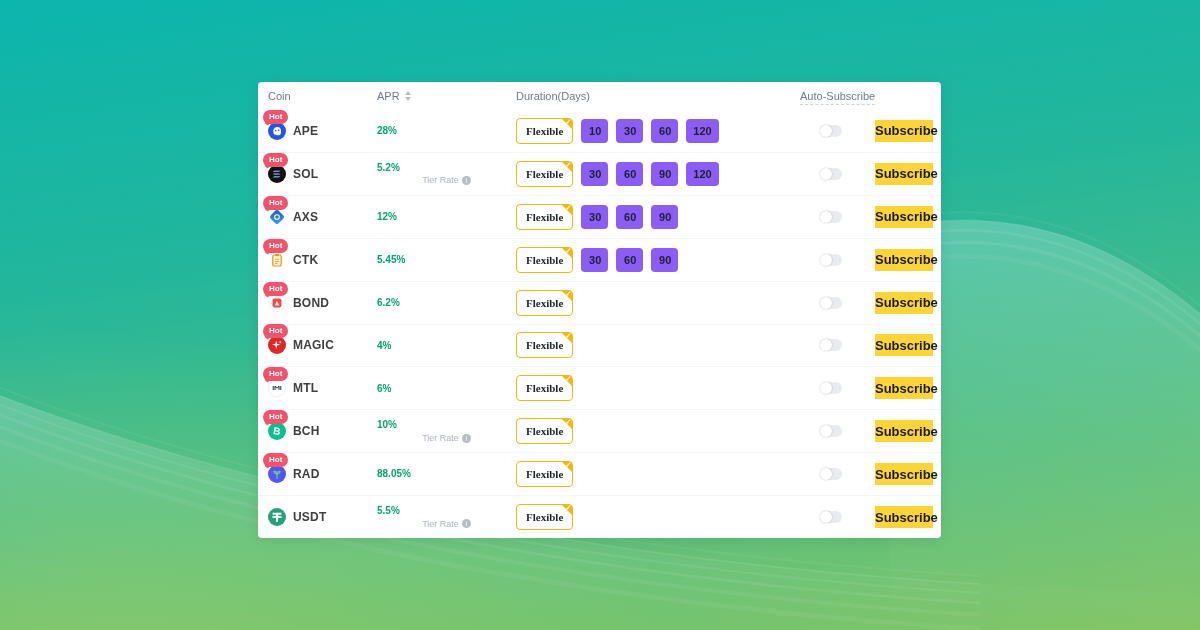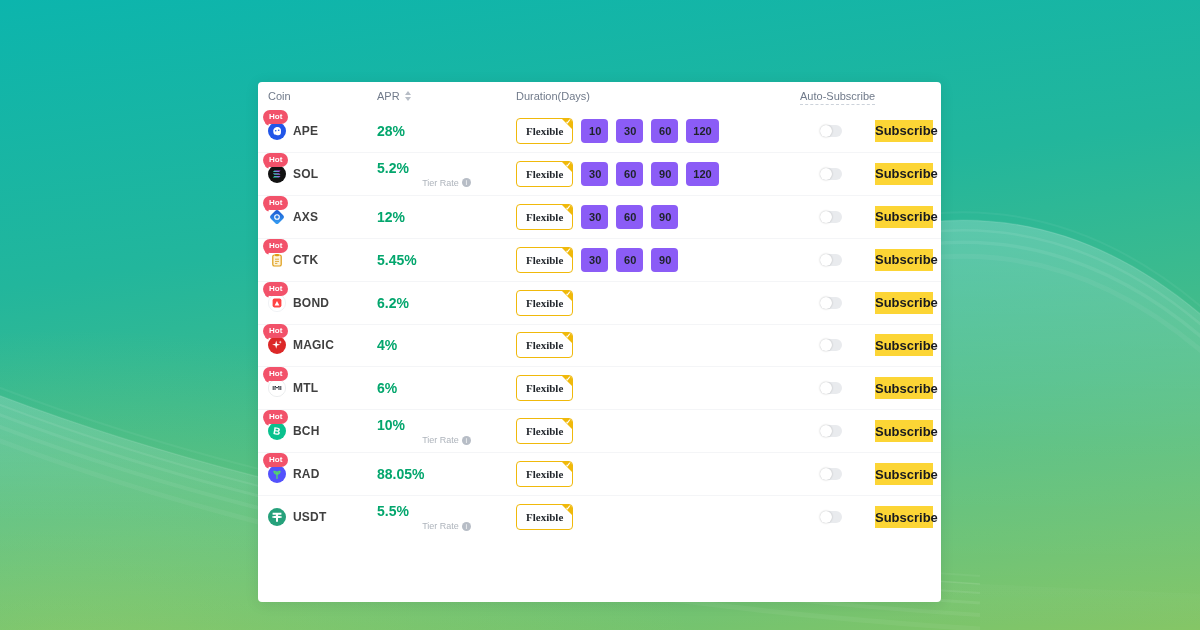--- a/index.html
+++ b/index.html
@@ -6,21 +6,21 @@
   body{
     width:1200px;height:630px;overflow:hidden;position:relative;
     font-family:"Liberation Sans",sans-serif;
     background:
       radial-gradient(900px 520px at 6% 110%, rgba(196,214,84,.38), rgba(196,214,84,0) 70%),
       linear-gradient(172deg,#0cb5ad 0%,#22b69c 36%,#4abd86 66%,#85c666 100%);
   }
   .bg-waves{position:absolute;left:0;top:0;pointer-events:none;}
 
   
-  .card{position:absolute;left:258px;top:82px;width:683px;height:520px;
+  .card{position:absolute;left:258px;top:82px;width:683px;height:456px;
     background:#fff;border-radius:4px;box-shadow:0 2px 14px rgba(0,40,30,.10);}
   .thead{display:flex;align-items:center;height:28px;padding:0 8px 0 10px;
     color:#707a8a;font-size:11px;}
   .col-coin{width:109px;}
   .col-apr{width:139px;}
   .col-dur{width:284px;}
   .col-auto{width:69px;white-space:nowrap;}
   .col-sub{width:64px;display:flex;justify-content:flex-end;}
   .auto-head{border-bottom:1px dashed #ccd2da;padding-bottom:2px;}
   .apr-head{display:inline-flex;align-items:center;}
@@ -36,21 +36,21 @@
   .coin-cell{display:flex;align-items:center;gap:7px;position:relative;}
   .coin-ic{width:18px;height:18px;position:relative;flex:none;}
   .coin-ic svg{display:block;}
   .hot{position:absolute;left:-5px;top:-12px;background:#f2526a;color:#fff;
     font-size:8px;font-weight:bold;line-height:1;padding:3px 6px 3px;border-radius:8px;z-index:2;}
   .hot:after{content:'';position:absolute;left:1px;bottom:-1px;width:5px;height:5px;
     background:#f2526a;border-radius:0 0 0 6px;transform:rotate(12deg);}
   .coin-name{font-size:12px;font-weight:bold;color:#404040;letter-spacing:.2px;}
 
   .apr-cell{line-height:1.15;}
-  .apr-val{font-size:14px;font-weight:bold;color:#03a66d;}
+  .apr-val{font-size:10px;font-weight:bold;color:#03a66d;}
   .tier{display:flex;align-items:center;gap:3px;margin-top:2px;font-size:9px;color:#aeb4bc;justify-content:center;}
   .info-ic{width:9px;height:9px;border-radius:50%;background:#b7bdc6;color:#fff;
     font-size:7px;line-height:9px;text-align:center;font-style:normal;display:inline-block;}
 
   .dur-cell{display:flex;align-items:center;gap:8px;}
   .flex-btn{position:relative;background:#fff;border:1px solid #f0b90b;border-radius:4px;
     font-size:11px;font-weight:bold;color:#1e2329;padding:6px 9px;cursor:pointer;overflow:hidden;
     font-family:Liberation Serif, serif;}
   .flex-btn i{content:'';position:absolute;top:-1px;right:-1px;width:0;height:0;
     border-top:12px solid #f0b90b;border-left:12px solid transparent;}

